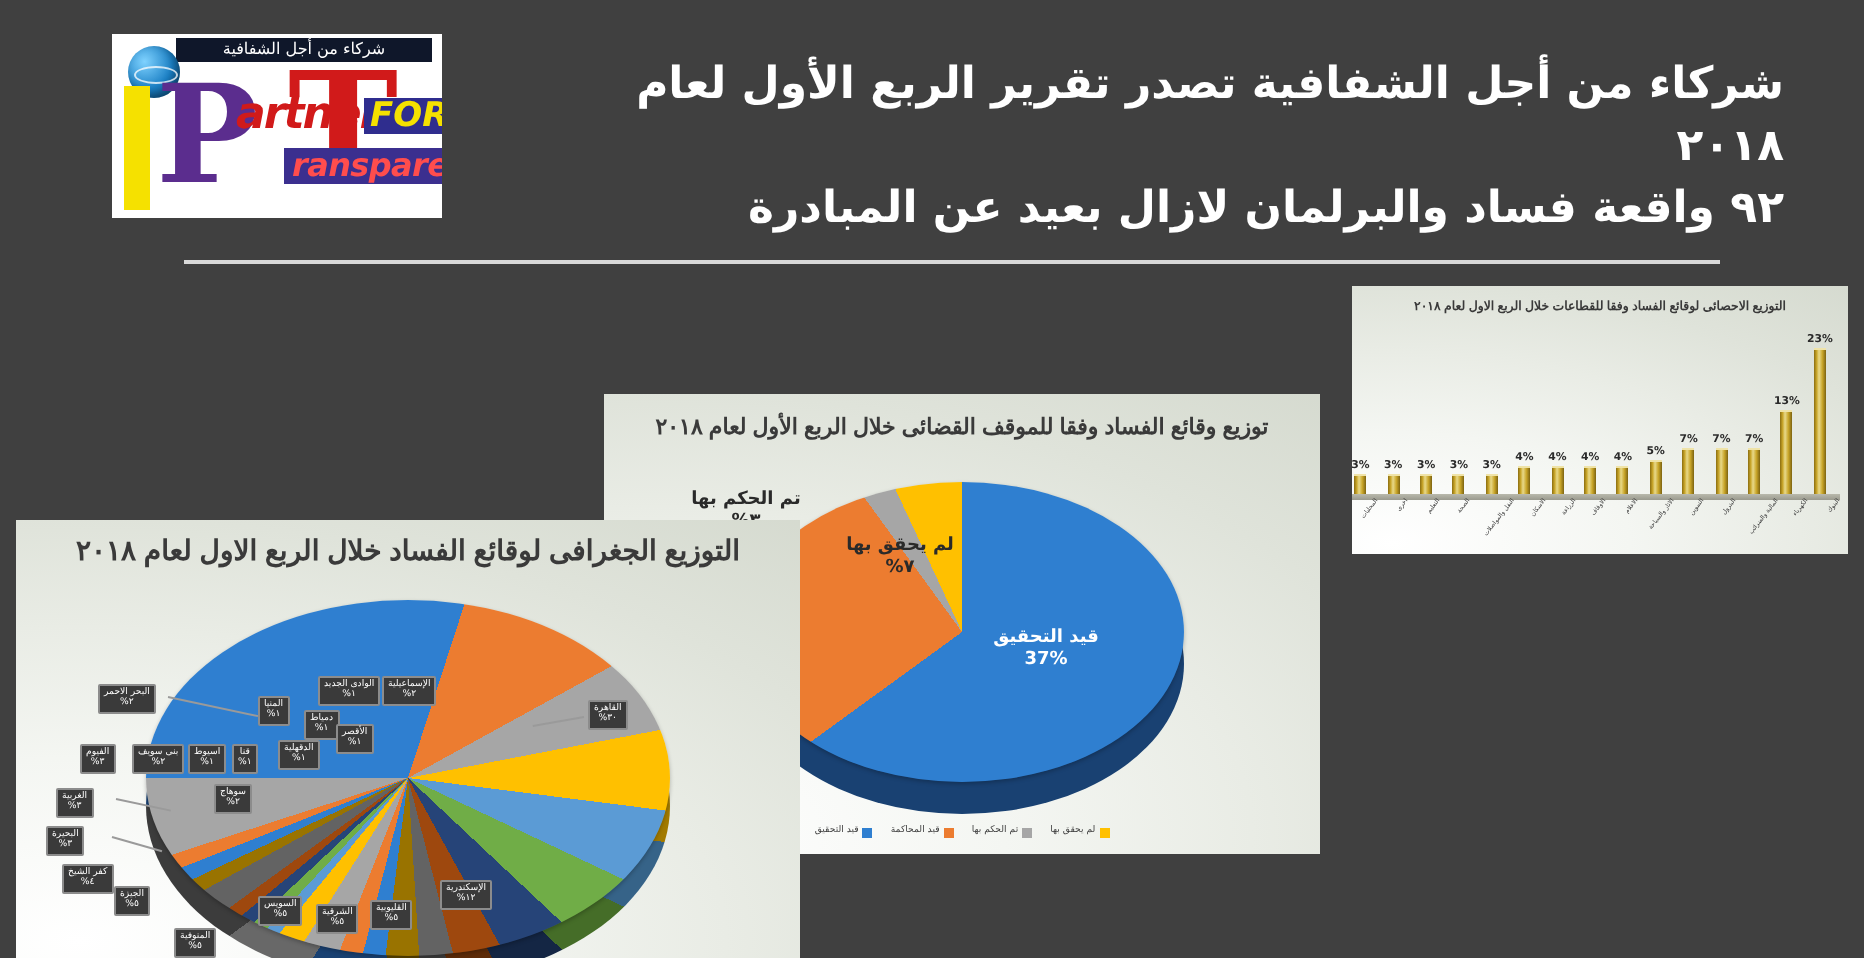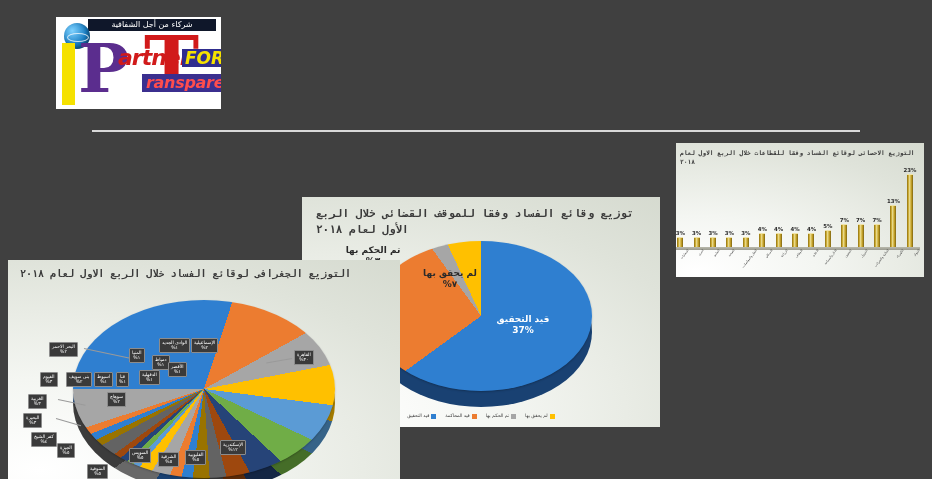--- a/index.html
+++ b/index.html
@@ -65,22 +65,22 @@
   }
 
   
   .panel{position:absolute;background:#ffffff;overflow:hidden;}
   .panel-bg{
     position:absolute;inset:0;
     background:
       radial-gradient(ellipse 150% 130% at 8% 96%, #ffffff 0%, #f4f6f2 32%, #e9ece5 55%, #dfe3da 74%, #d4d9ce 100%);
   }
   .chart-title{
-    position:absolute;left:0;right:0;color:#3a3a3a;direction:rtl;text-align:left;
-    font-family:Liberation Mono, monospace;font-weight:700;
+    position:absolute;left:0;right:0;color:#3a3a3a;direction:rtl;text-align:center;
+    font-family:Liberation Sans, sans-serif;font-weight:700;
   }
 
   
   #bar-panel{left:676px;top:143px;width:248px;height:134px;}
   #bar-panel .chart-title{top:6px;font-size:6.2px;line-height:9px;padding:0 4px;}
   .bar-plot{position:absolute;left:-6px;right:4px;bottom:27px;height:86px;}
   .bar-baseline{
     position:absolute;left:0;right:0;bottom:0;height:3px;
     background:linear-gradient(#b9b9ac,#9a9a8e);
   }
@@ -132,21 +132,21 @@
     position:absolute;left:0;right:0;bottom:4px;height:14px;
     display:flex;flex-direction:row-reverse;align-items:center;justify-content:center;gap:9px;
     direction:rtl;
   }
   .lg{display:flex;flex-direction:row;align-items:center;gap:2px;}
   .lg-sw{width:5px;height:5px;display:inline-block;}
   .lg-tx{font-size:4.6px;line-height:6px;color:#404040;direction:rtl;}
 
   
   #pie-geo{left:8px;top:260px;width:392px;height:219px;}
-  #pie-geo .chart-title{top:8px;font-size:10px;line-height:14px;padding:0 12px;}
+  #pie-geo .chart-title{top:8px;font-size:14px;line-height:14px;padding:0 12px;}
   #pg-pie{top:40px;width:262px;height:178px;}
   .pg-slices{
     background:conic-gradient(from -90deg,
       #2f7fd0   0deg 108deg,
       #ec7c30 108deg 151.2deg,
       #a6a6a6 151.2deg 169.2deg,
       #ffc000 169.2deg 187.2deg,
       #5b9bd5 187.2deg 205.2deg,
       #70ad47 205.2deg 223.2deg,
       #264478 223.2deg 241.2deg,
@@ -196,20 +196,24 @@
       <div class="logo-globe"></div>
       <div class="logo-ybar"></div>
       <div class="logo-P">P</div>
       <div class="logo-artners">artners</div>
       <div class="logo-T">T</div>
       <div class="logo-for">FOR</div>
       <div class="logo-trans">ransparency</div>
     </div>
   </div>
 
+  <div class="header-title">
+    <div>شركاء من أجل الشفافية تصدر تقرير الربع الأول لعام ٢٠١٨</div>
+    <div>٩٢ واقعة فساد والبرلمان لازال بعيد عن المبادرة</div>
+  </div>
 
   <div class="hr"></div>
 
   <div class="panel" id="bar-panel">
     <div class="panel-bg"></div>
     <div class="chart-title">التوزيع الاحصائى لوقائع الفساد وفقا للقطاعات خلال الربع الاول لعام ٢٠١٨</div>
     <div class="bar-plot">
       <div class="bars" id="bars-container">
           <div class="bar-col">
             <div class="bar-val">3%</div>

